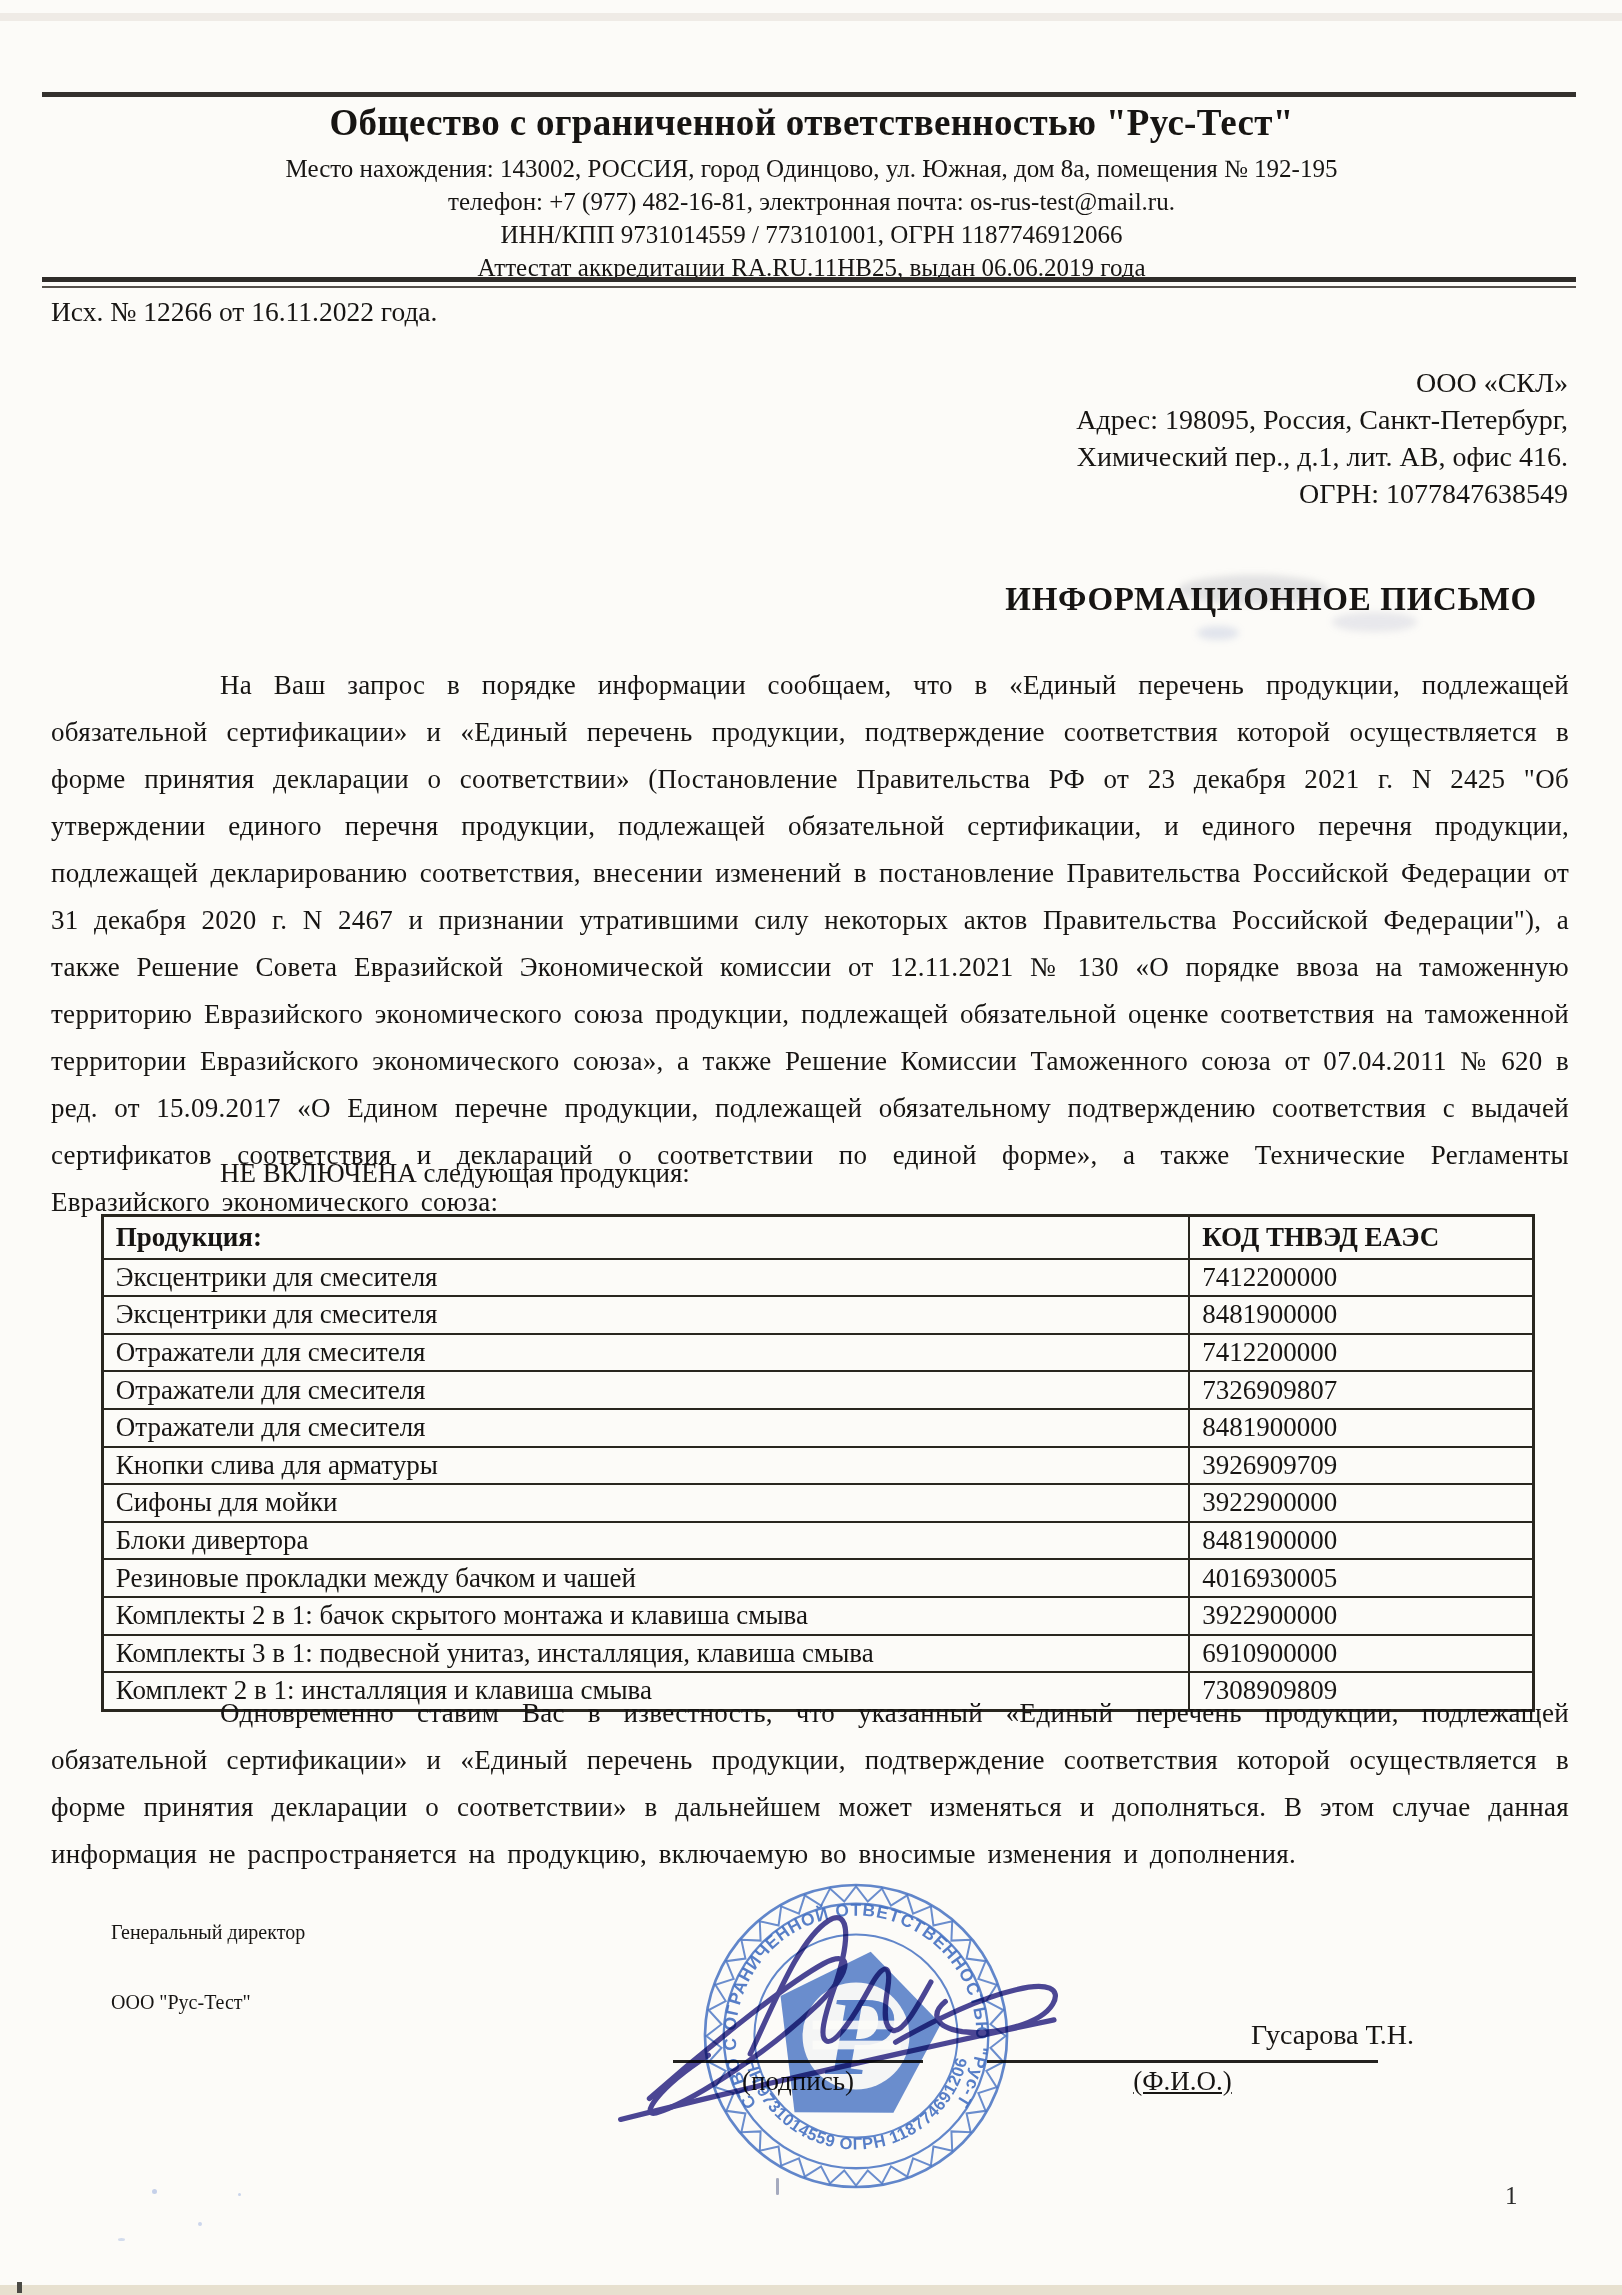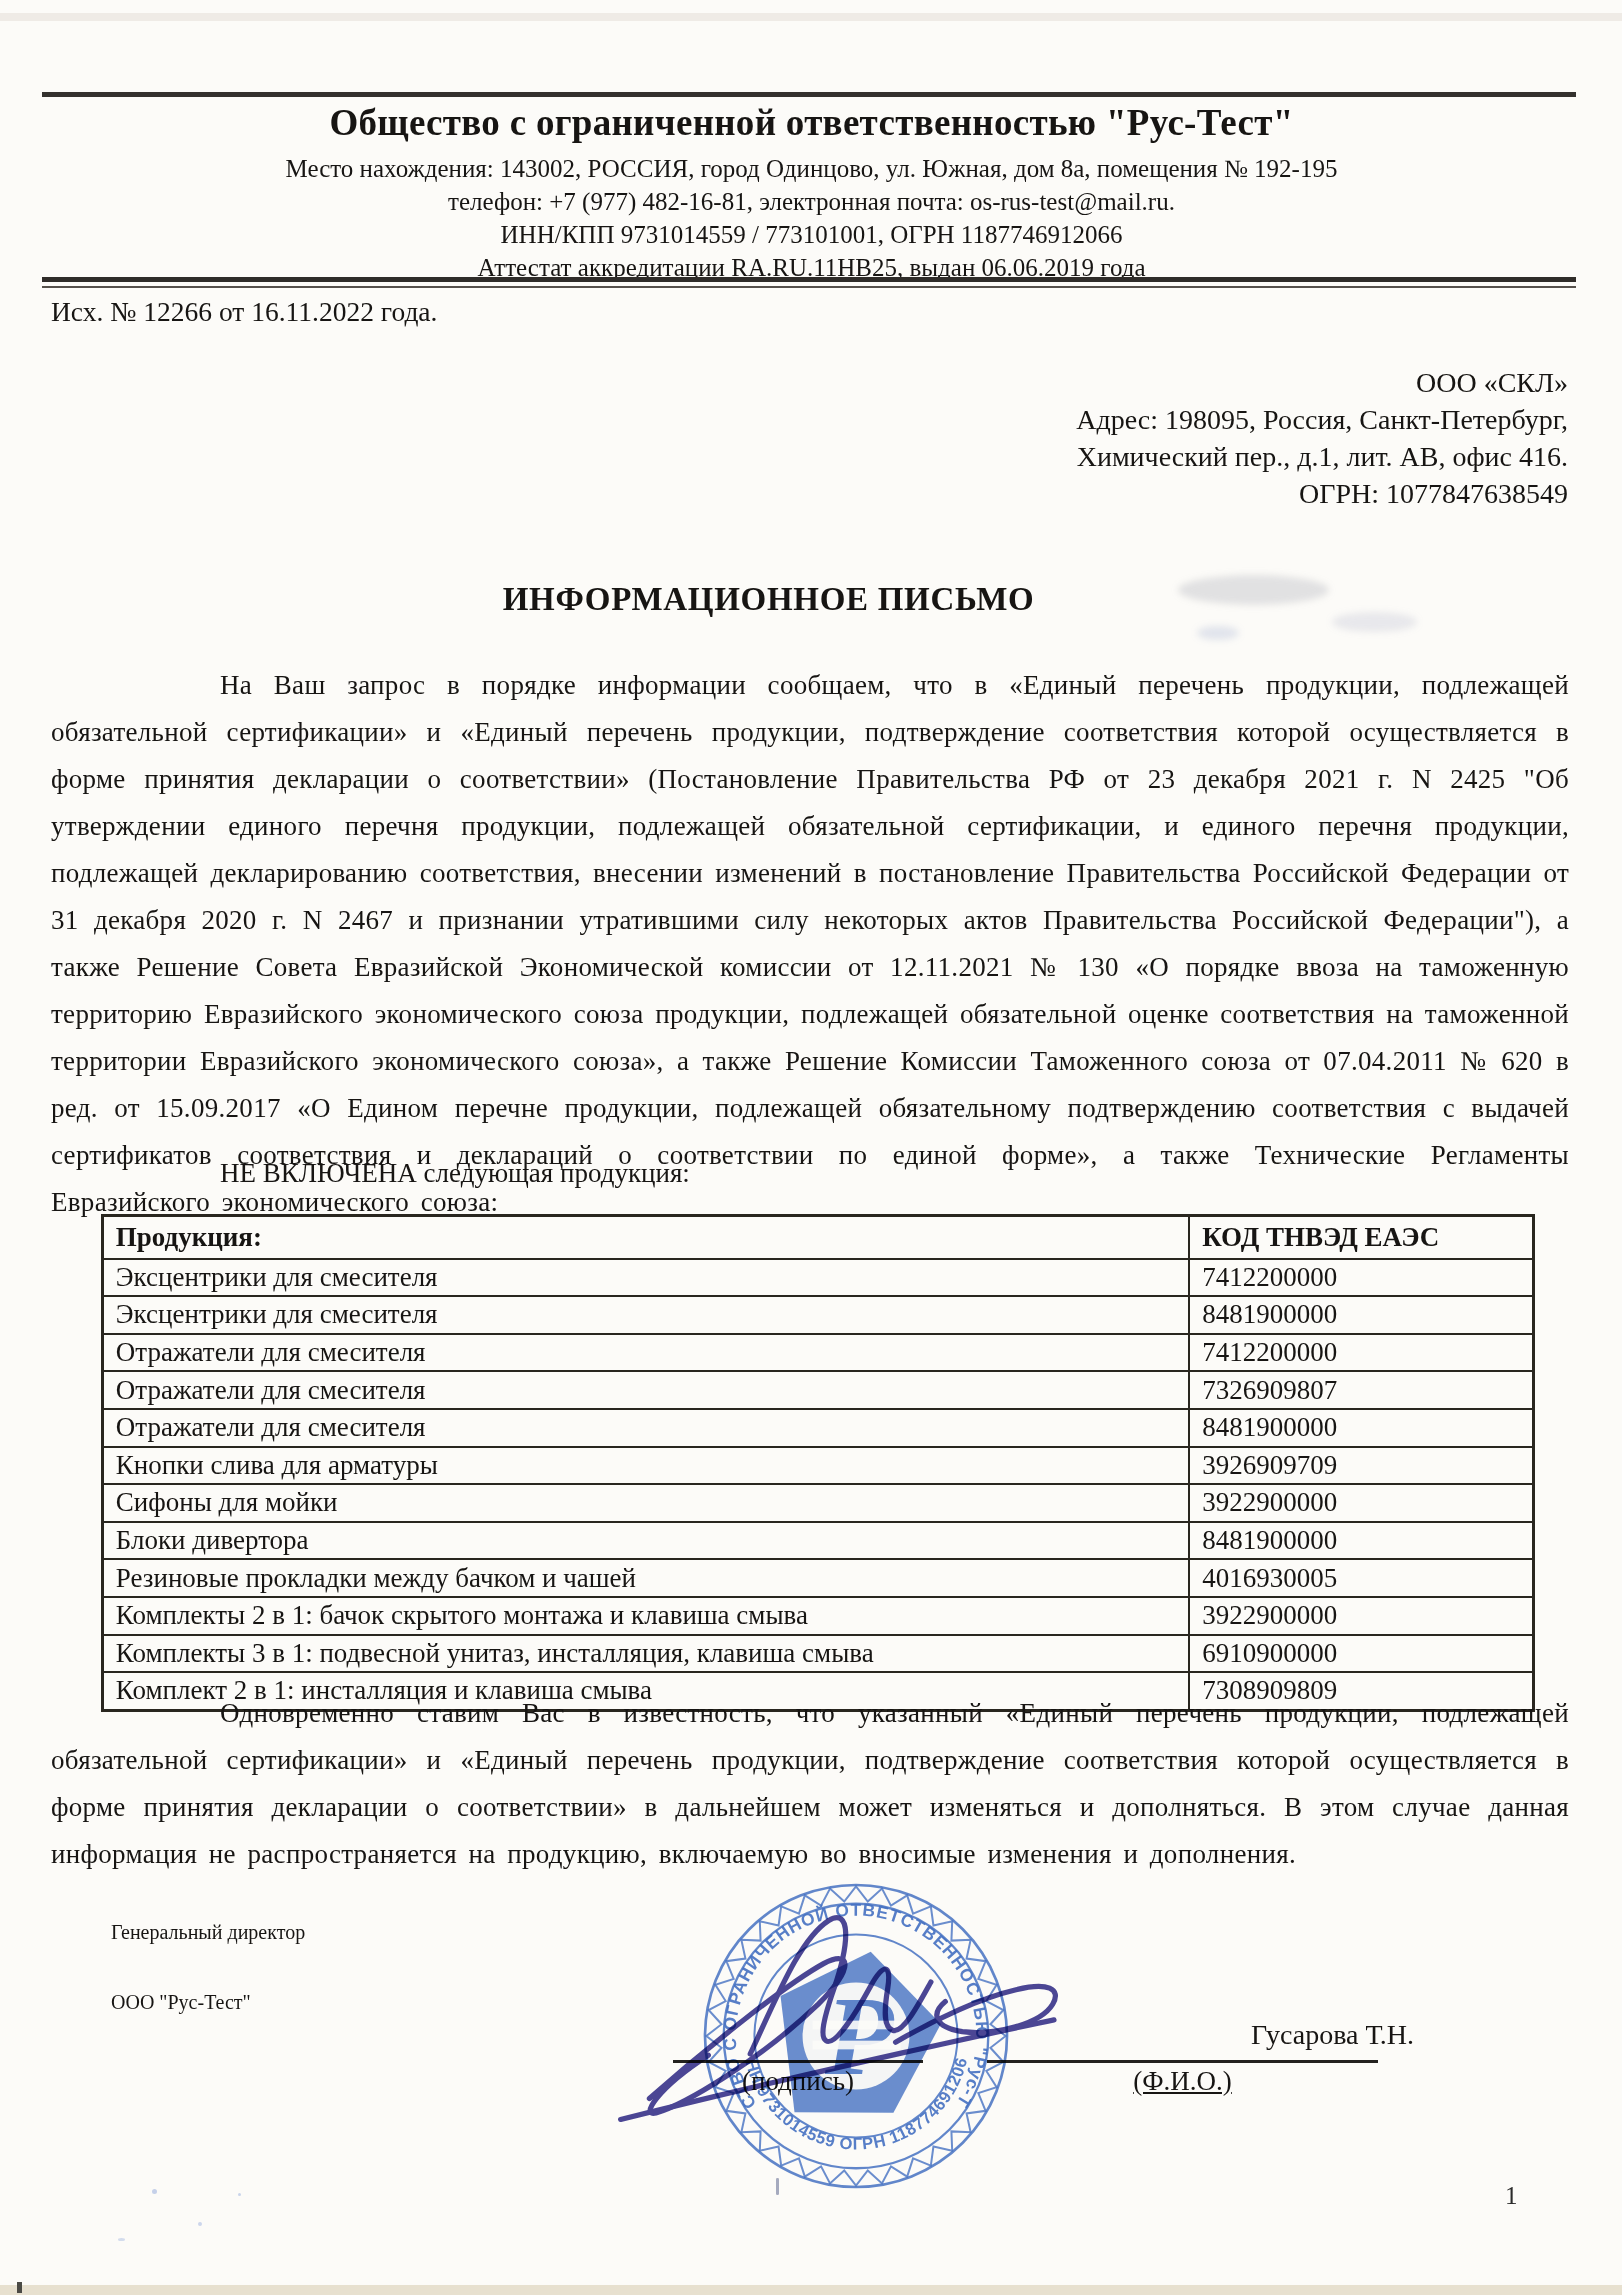--- a/index.html
+++ b/index.html
@@ -29,21 +29,21 @@
   .double-rule-b{position:absolute;left:42px;top:286px;width:1534px;height:2px;background:#55504b;}
 
   
   .header-block{position:absolute;left:0;top:101px;width:1623px;text-align:center;}
   .company-title{font-size:37px;font-weight:bold;letter-spacing:0.3px;margin:0 0 7.9px 0;}
   .header-line{font-size:25px;line-height:33px;}
 
   .ref-line{position:absolute;left:51px;top:296px;font-size:27.5px;}
   .recipient{position:absolute;right:55px;top:364px;text-align:right;font-size:28px;line-height:37px;}
 
-  .letter-title{position:absolute;left:0;top:581px;width:1537px;text-align:center;
+  .letter-title{position:absolute;left:0;top:581px;width:1537px;text-align:right;
     font-size:33px;font-weight:bold;letter-spacing:0.7px;}
 
   .body-para{position:absolute;left:51px;width:1518px;font-size:27px;line-height:47px;
     text-align:justify;text-indent:169px;letter-spacing:0.3px;word-spacing:4.6px;}
   .para1{top:662px;}
   .para2{top:1690px;}
 
   .table-intro{position:absolute;left:220px;top:1158px;font-size:27px;}
 
   table.products{position:absolute;left:101px;top:1214px;width:1434px;

